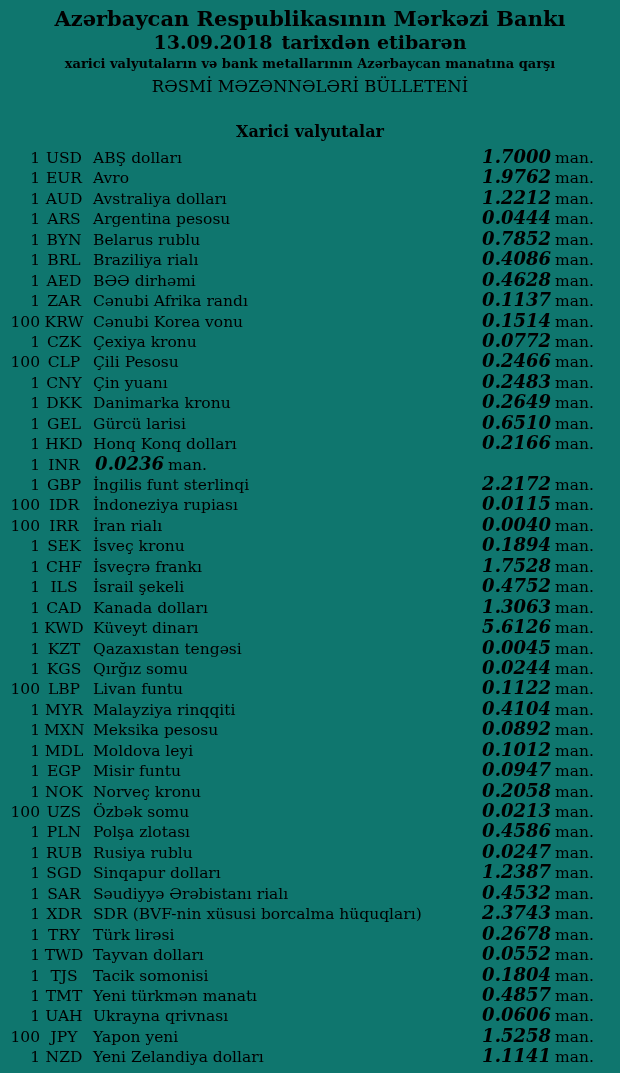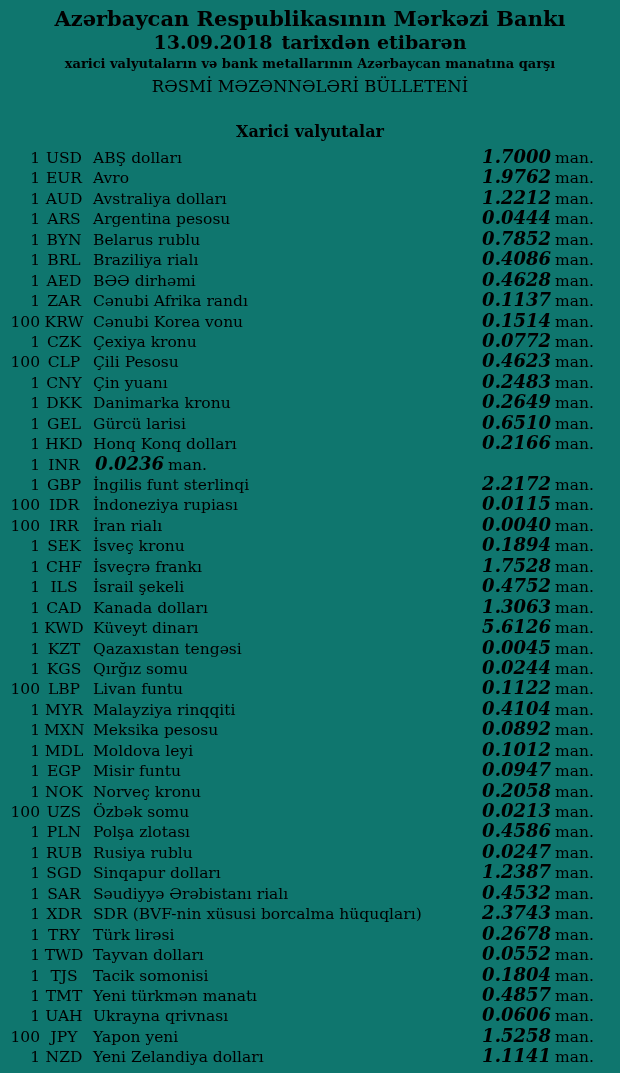--- a/index.html
+++ b/index.html
@@ -187,21 +187,21 @@
     <span class="code">CZK</span>
     <span class="name">Çexiya kronu</span>
     <span class="rate">0.0772</span>
     <span class="unit">man.</span>
   </div>
 
   <div class="row">
     <span class="qty">100</span>
     <span class="code">CLP</span>
     <span class="name">Çili Pesosu</span>
-    <span class="rate">0.4623</span>
+    <span class="rate">0.2466</span>
     <span class="unit">man.</span>
   </div>
 
   <div class="row">
     <span class="qty">1</span>
     <span class="code">CNY</span>
     <span class="name">Çin yuanı</span>
     <span class="rate">0.2483</span>
     <span class="unit">man.</span>
   </div>

